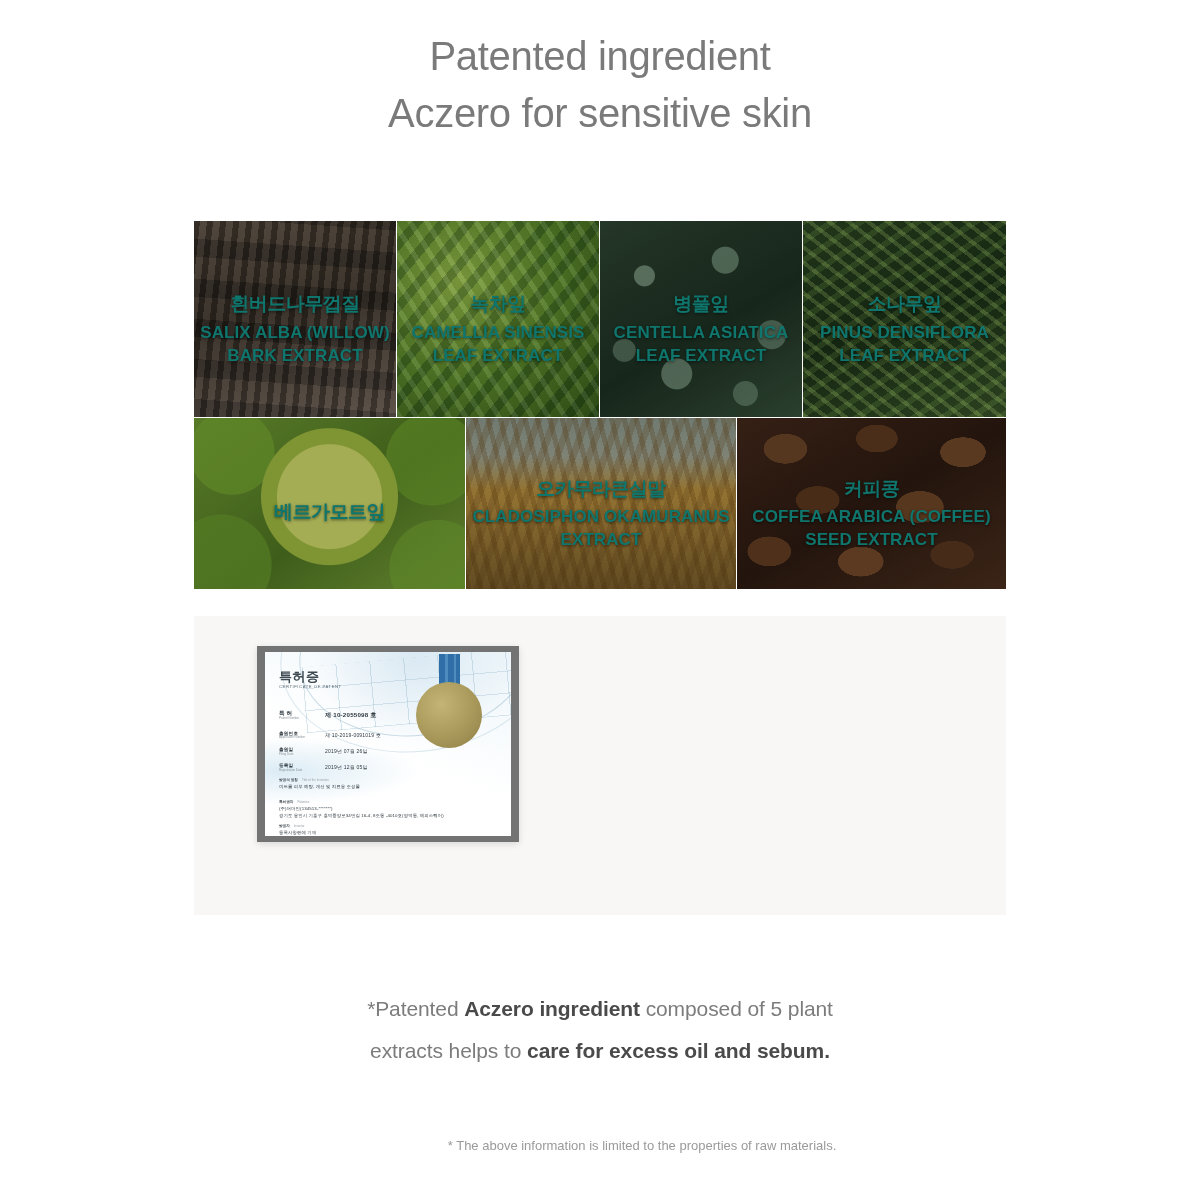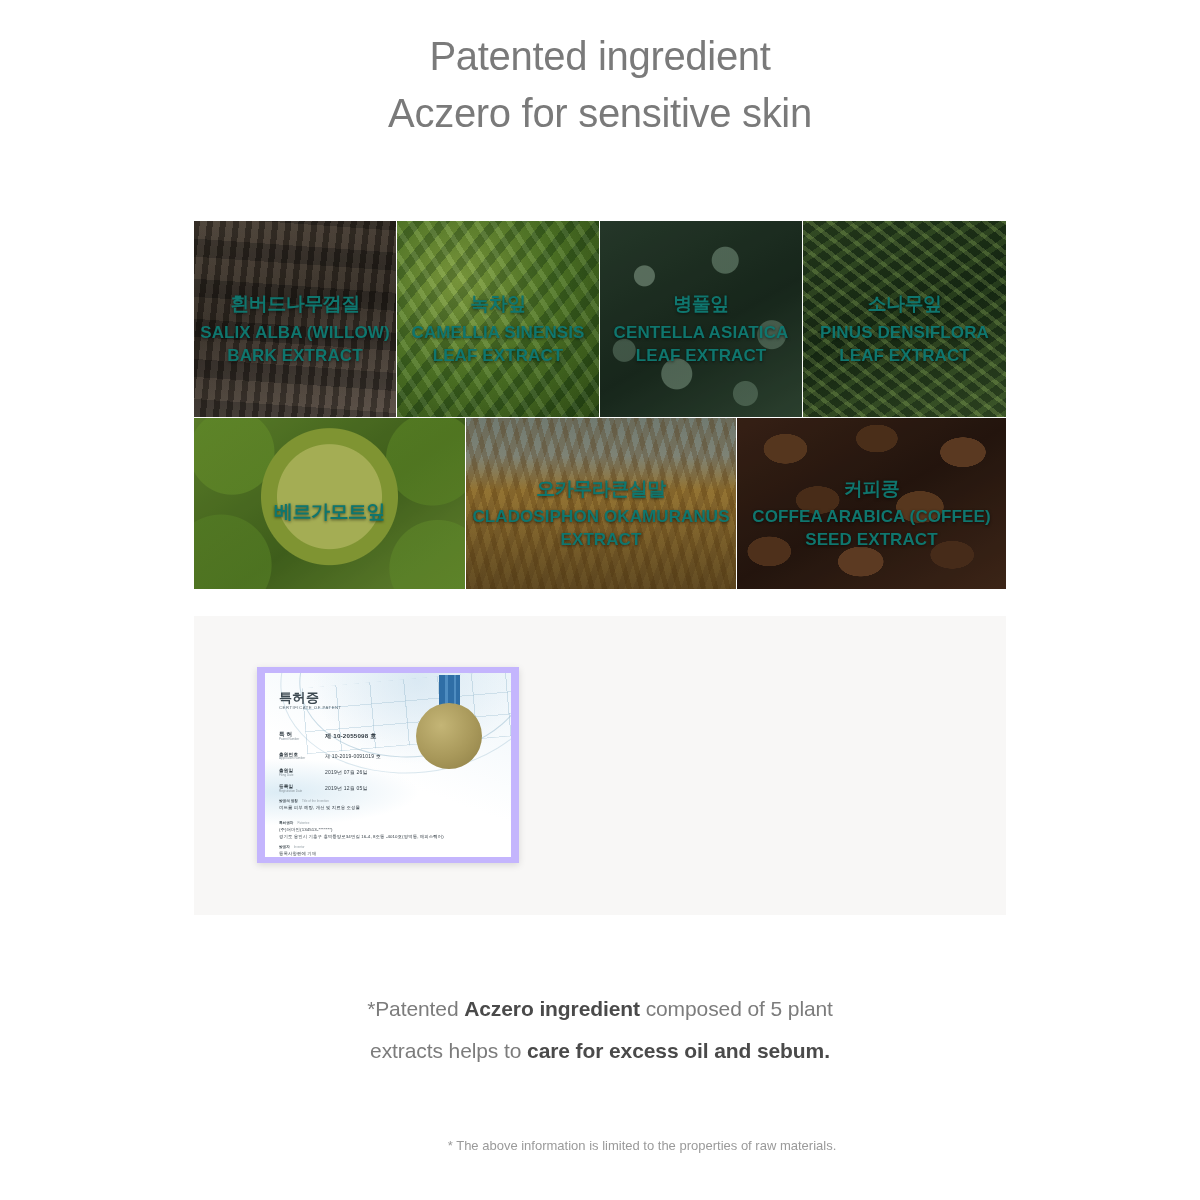--- a/index.html
+++ b/index.html
@@ -160,24 +160,24 @@
     top: 616px;
     width: 812px;
     height: 299px;
     background: #f8f7f6;
   }
 
   
   .cert {
     position: absolute;
     left: 63px;
-    top: 51px;
+    top: 30px;
     width: 262px;
     height: 196px;
-    background: #c4b5fd;
+    background: #737373;
     box-shadow: 0 2px 7px rgba(0,0,0,0.13);
     overflow: hidden;
   }
   .cert-inner {
     position: absolute;
     inset: 6px 8px 6px 8px;
     background:
       radial-gradient(ellipse 150px 120px at 62% 4%, rgba(210,228,240,0.75) 0%, rgba(255,255,255,0) 70%),
       linear-gradient(200deg, rgba(224,238,246,0.55) 0%, rgba(255,255,255,0) 55%),
       #ffffff;

